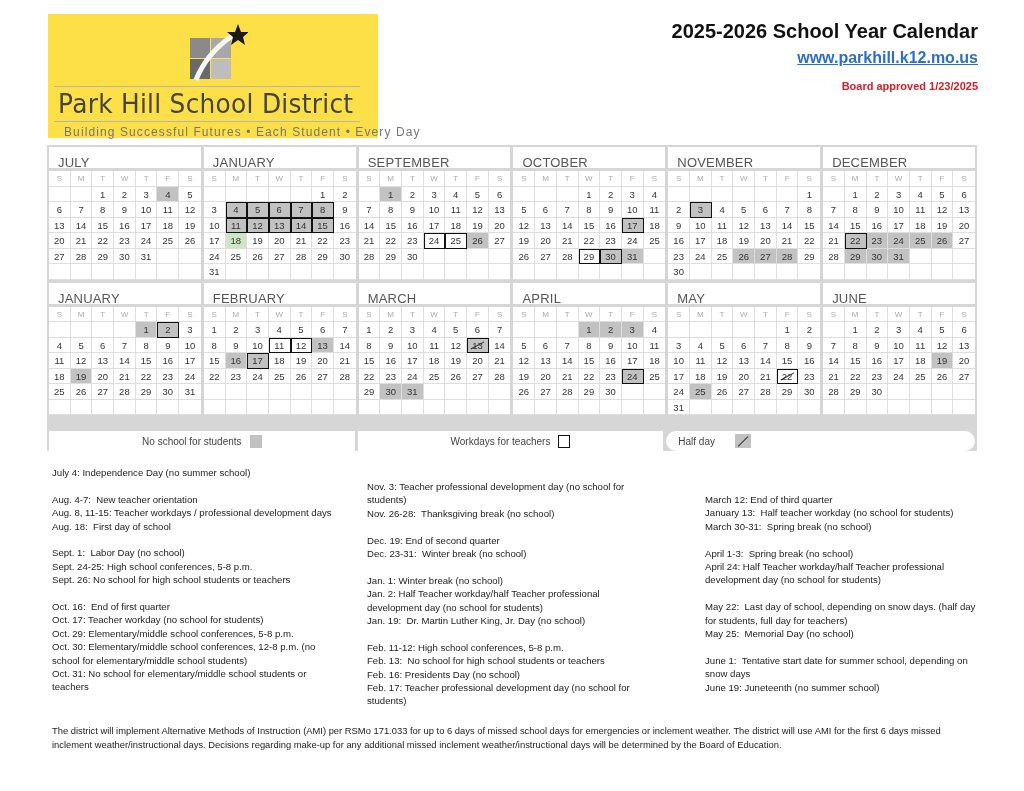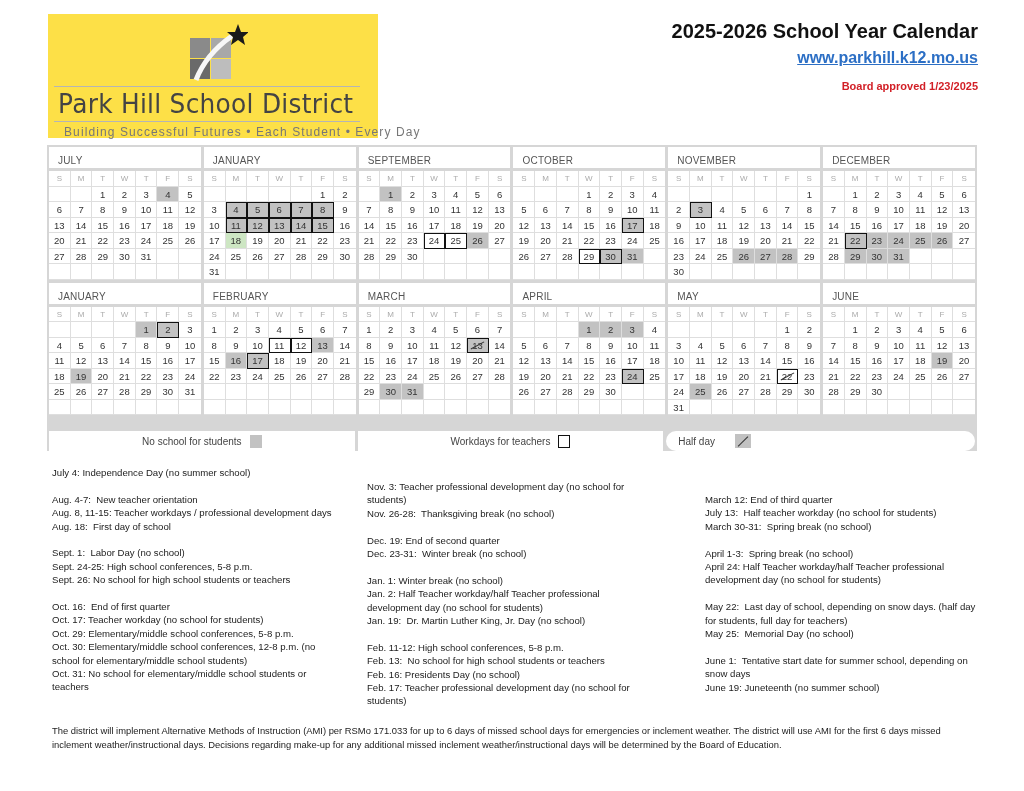--- a/index.html
+++ b/index.html
@@ -14,21 +14,21 @@
   .logo-tagline { position: absolute; left: 16px; top: 111px; font-size: 12px; color: #777; letter-spacing: 1.1px; white-space: nowrap; }
 
   .title { position: absolute; right: 46px; top: 20px; font-size: 20px; font-weight: bold; color: #111; white-space: nowrap; }
   .website { position: absolute; right: 46px; top: 49px; font-size: 16px; font-weight: bold; color: #2c6fc5; text-decoration: underline; }
   .approved { position: absolute; right: 46px; top: 80px; font-size: 11px; font-weight: bold; color: #d21f26; }
 
   
   .cal { position: absolute; left: 47px; top: 145px; width: 930px; height: 306px; background: #d6d6d6; padding: 2px; }
   .row-months { display: flex; gap: 3px; }
   .month { width: 152px; background: #fff; }
-  .month-name { height: 24px; font-size: 10px; color: #555; padding: 8px 0 2px 9px; border-bottom: 3px solid #d6d6d6; letter-spacing: 0.2px; }
+  .month-name { height: 24px; font-size: 13px; color: #555; padding: 8px 0 2px 9px; border-bottom: 3px solid #d6d6d6; letter-spacing: 0.2px; }
   .grid { display: grid; grid-template-columns: repeat(7, 1fr); }
   .cell { height: 15.5px; border-right: 1px solid #dedede; border-bottom: 1px solid #dedede; font-size: 9.5px; text-align: center; line-height: 15px; color: #333; position: relative; }
   .cell:nth-child(7n) { border-right: none; }
   .cell.dow { color: #aaa; font-size: 8px; }
   .cell.ns { background: #c2c2c2; }
   .cell.tw { outline: 1.5px solid #111; outline-offset: -1.5px; }
   .cell.fd { background: #cde6c3; }
   .cell.hd::after { content: ""; position: absolute; left: 3px; right: 3px; top: 50%; height: 1px; background: #333; transform: rotate(-28deg); }
   .sep { height: 3px; }
 
@@ -772,21 +772,21 @@
     <p>Jan. 2: Half Teacher workday/half Teacher professional development day (no school for students)</p>
     <p>Jan. 19:  Dr. Martin Luther King, Jr. Day (no school)</p>
     <div class="gap"></div>
     <p>Feb. 11-12: High school conferences, 5-8 p.m.</p>
     <p>Feb. 13:  No school for high school students or teachers</p>
     <p>Feb. 16: Presidents Day (no school)</p>
     <p>Feb. 17: Teacher professional development day (no school for students)</p>
   </div>
 <div class="notes col3" id="notes3">
     <p>March 12: End of third quarter</p>
-    <p>July 13:  Half teacher workday (no school for students)</p>
+    <p>January 13:  Half teacher workday (no school for students)</p>
     <p>March 30-31:  Spring break (no school)</p>
     <div class="gap"></div>
     <p>April 1-3:  Spring break (no school)</p>
     <p>April 24: Half Teacher workday/half Teacher professional development day (no school for students)</p>
     <div class="gap"></div>
     <p>May 22:  Last day of school, depending on snow days. (half day for students, full day for teachers)</p>
     <p>May 25:  Memorial Day (no school)</p>
     <div class="gap"></div>
     <p>June 1:  Tentative start date for summer school, depending on snow days</p>
     <p>June 19: Juneteenth (no summer school)</p>

